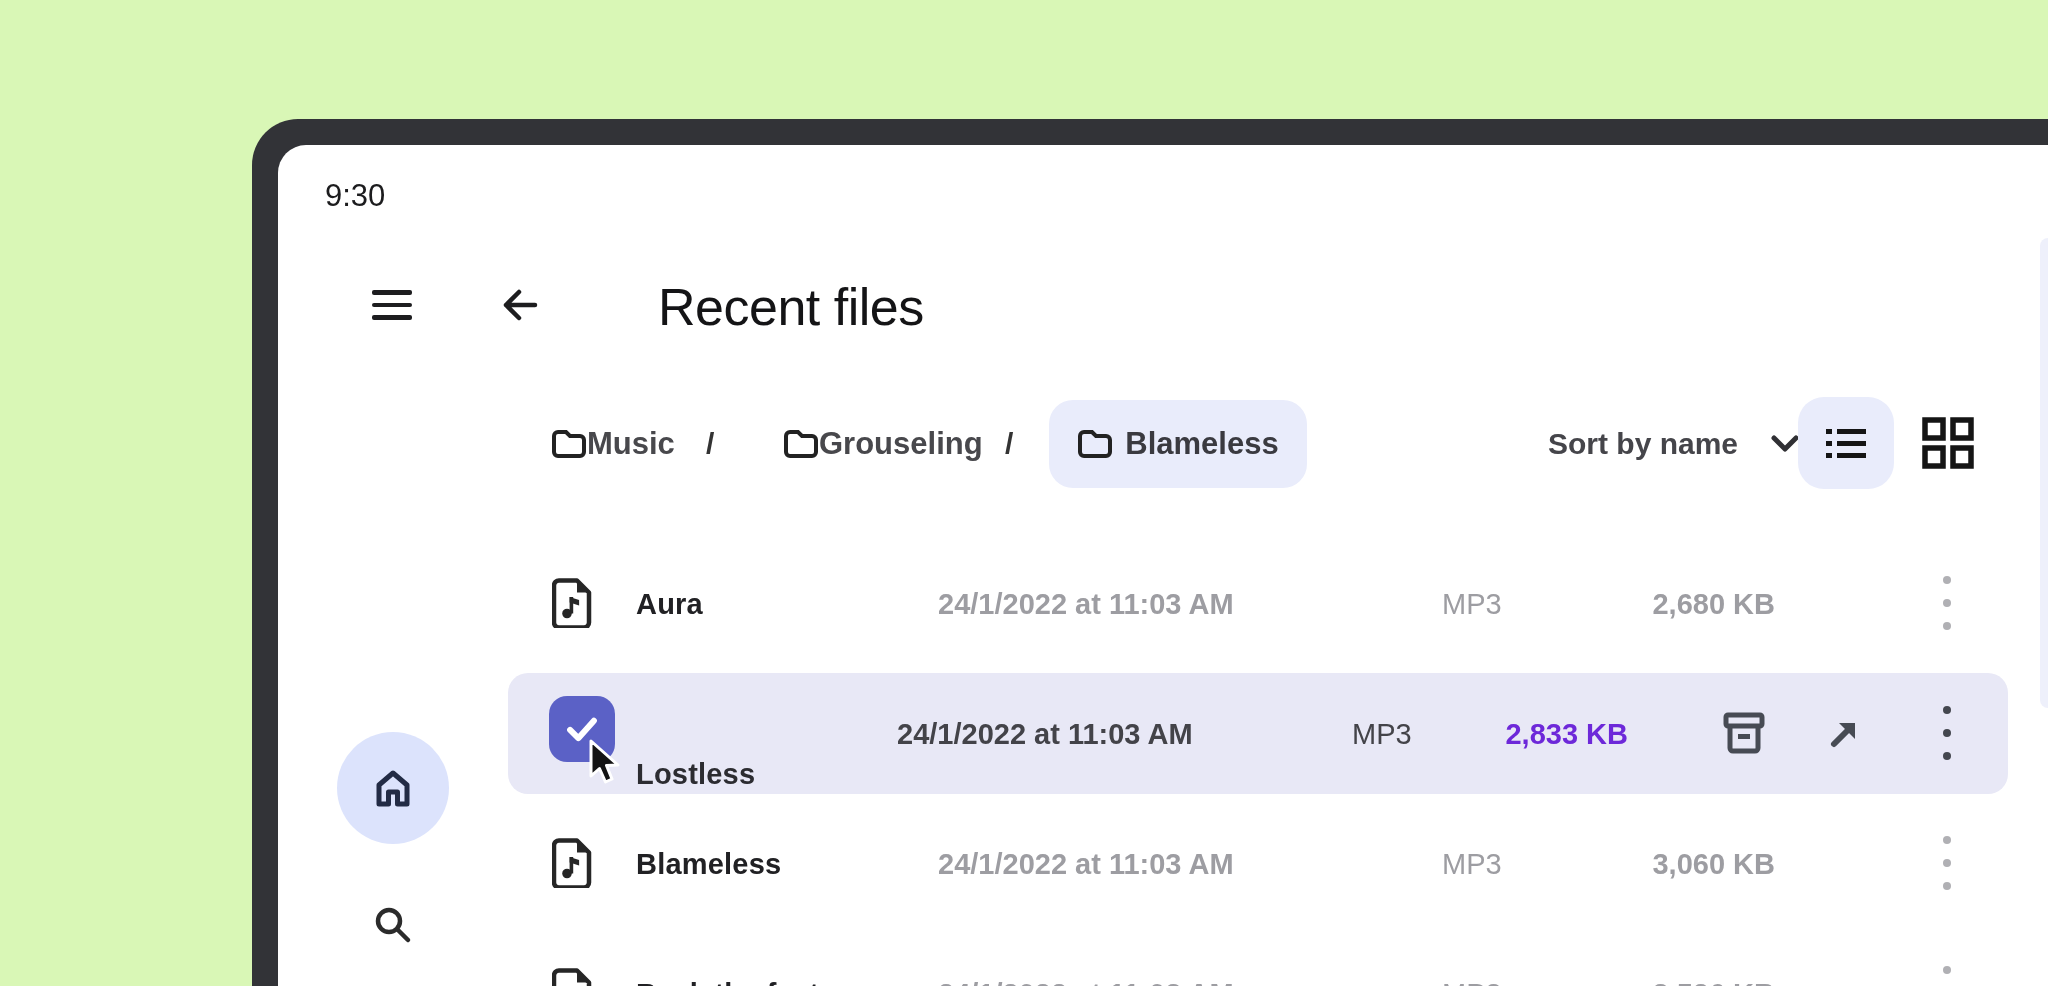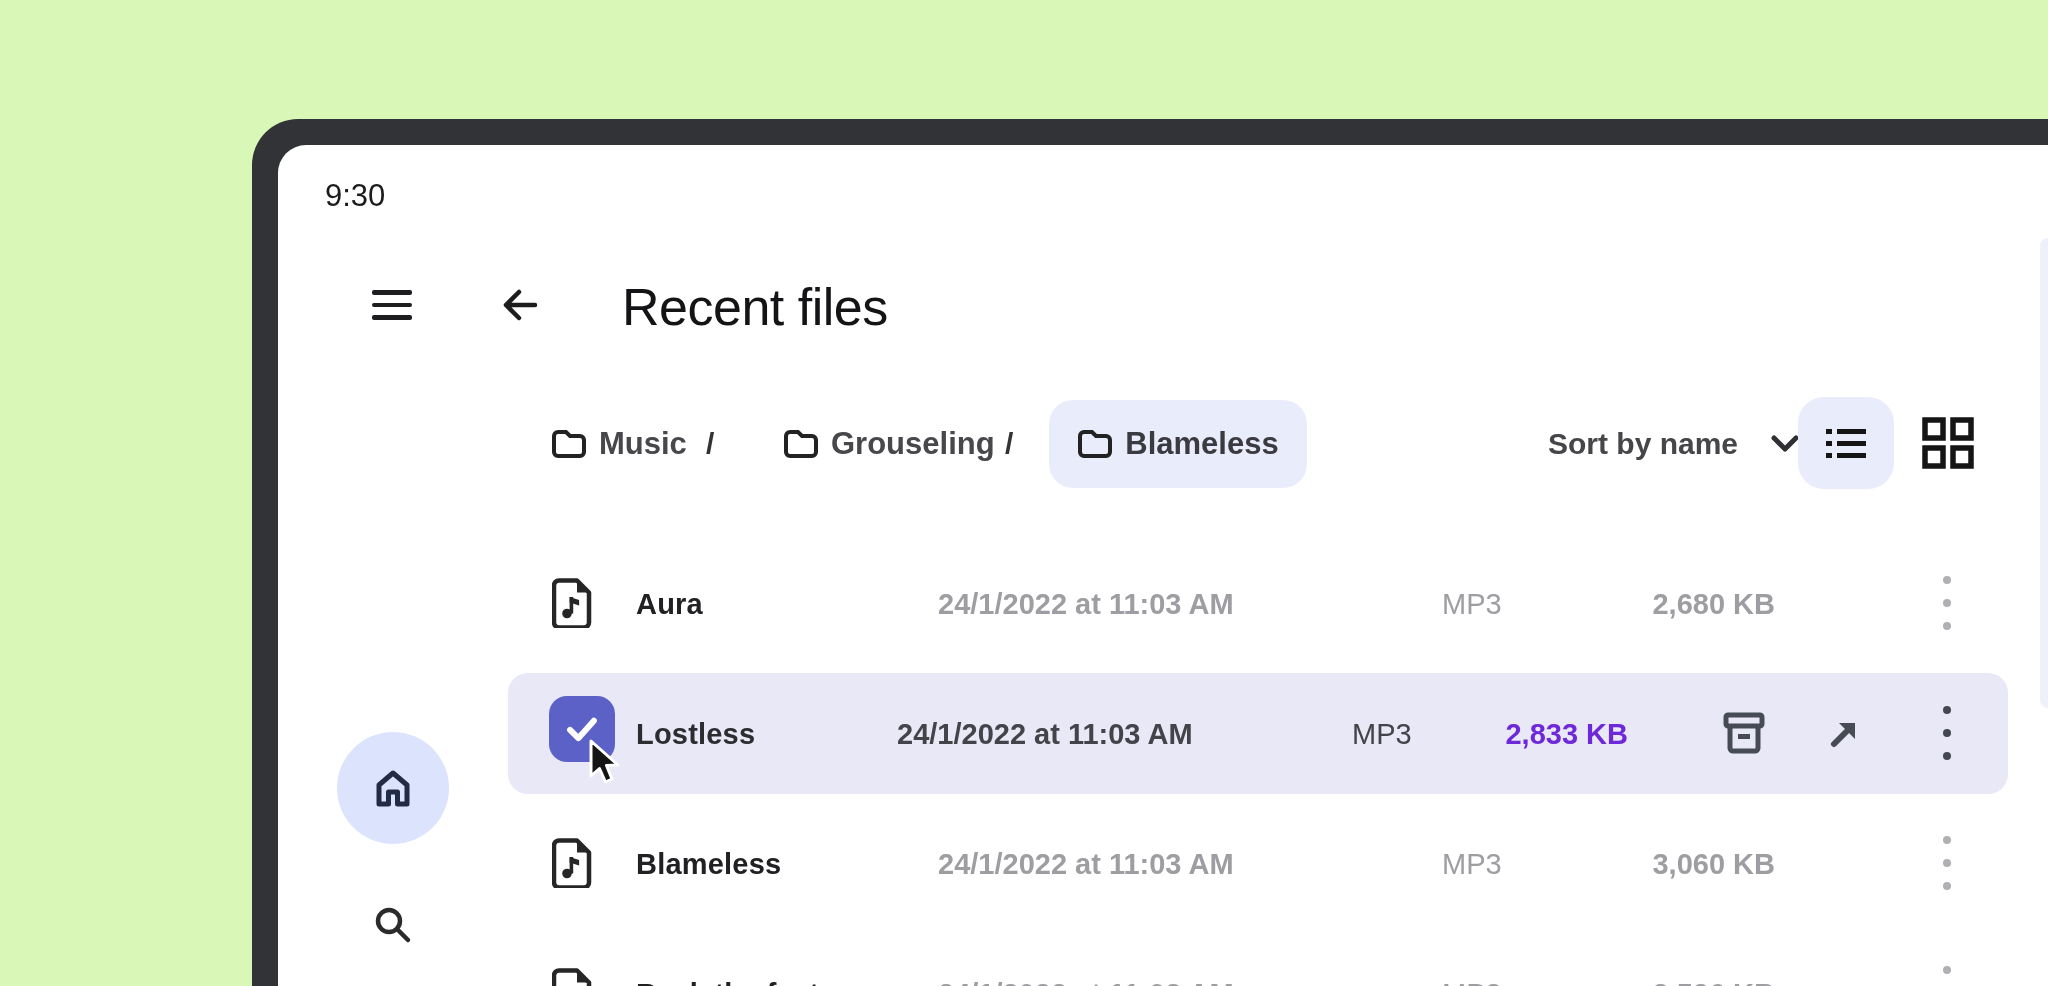--- a/index.html
+++ b/index.html
@@ -9,23 +9,23 @@
   .frame{position:absolute;left:252px;top:119px;width:1796px;height:867px;
          background:#323337;border-radius:46px 0 0 0;}
   .screen{position:absolute;left:278px;top:145px;width:1770px;height:841px;
           background:#ffffff;border-radius:28px 0 0 0;}
   
   .abs{position:absolute;}
   .clock{left:325px;top:178px;font-size:31px;color:#1c1c1e;}
   .hamburger{left:372px;top:290px;width:40px;height:30px;cursor:pointer;}
   .hamburger span{display:block;height:4.5px;background:#1d1d1f;border-radius:2px;margin-bottom:8px;}
   .back-btn{left:498px;top:285px;width:42px;height:40px;cursor:pointer;}
-  .page-title{left:622px;top:277px;font-size:52px;color:#141416;letter-spacing:-.5px;}
-  
-  .crumb{top:401px;height:86px;display:flex;align-items:center;gap:12px;
+  .page-title{left:658px;top:277px;font-size:52px;color:#141416;letter-spacing:-.5px;}
+  
+  .crumb{top:401px;height:86px;display:flex;align-items:center;
          font-size:31px;font-weight:bold;color:#48484c;cursor:pointer;}
   .crumb-music{left:551px;}
   .crumb-grouseling{left:783px;}
   .crumb-sep{top:401px;height:86px;display:flex;align-items:center;
              font-size:30px;font-weight:bold;color:#333;}
   .sep1{left:706px;} .sep2{left:1005px;}
   .crumb-chip{left:1049px;top:400px;width:258px;height:88px;background:#e9ecfb;border-radius:24px;
               display:flex;align-items:center;justify-content:center;gap:12px;
               font-size:31px;font-weight:bold;color:#3a3a40;cursor:pointer;}
   
@@ -51,21 +51,21 @@
   .dots{left:1930px;top:33px;width:34px;height:64px;display:flex;align-items:center;
         justify-content:center;cursor:pointer;}
   .archive,.open{top:38px;width:56px;height:56px;display:flex;align-items:center;
                  justify-content:center;cursor:pointer;}
   .archive{left:1716px;} .open{left:1816px;}
   .row:not(.selected) .row-bg,.row:not(.selected) .checkbox,
   .row:not(.selected) .archive,.row:not(.selected) .open{display:none;}
   .row.selected .date{left:897px;color:#434349;}
   .row.selected .type{left:1352px;color:#434349;}
   .row.selected .size{left:1413px;color:#6d28d9;}
-  .row.selected .name{color:#2c2c31;}
+  .row.selected .name{color:#2c2c31;margin-top:40px;}
   .row.selected .dots circle{fill:#44474f;}
   
   .home-btn{left:337px;top:732px;width:112px;height:112px;border-radius:50%;background:#dce3fc;
             display:flex;align-items:center;justify-content:center;cursor:pointer;}
   .search-btn{left:368px;top:900px;width:50px;height:50px;display:flex;align-items:center;
               justify-content:center;cursor:pointer;}
   
   .edge-panel{left:2040px;top:238px;width:8px;height:470px;background:#eef0fb;
               border-radius:18px 0 0 18px;}
   .cursor{left:586px;top:738px;width:42px;height:48px;z-index:50;pointer-events:none;}

